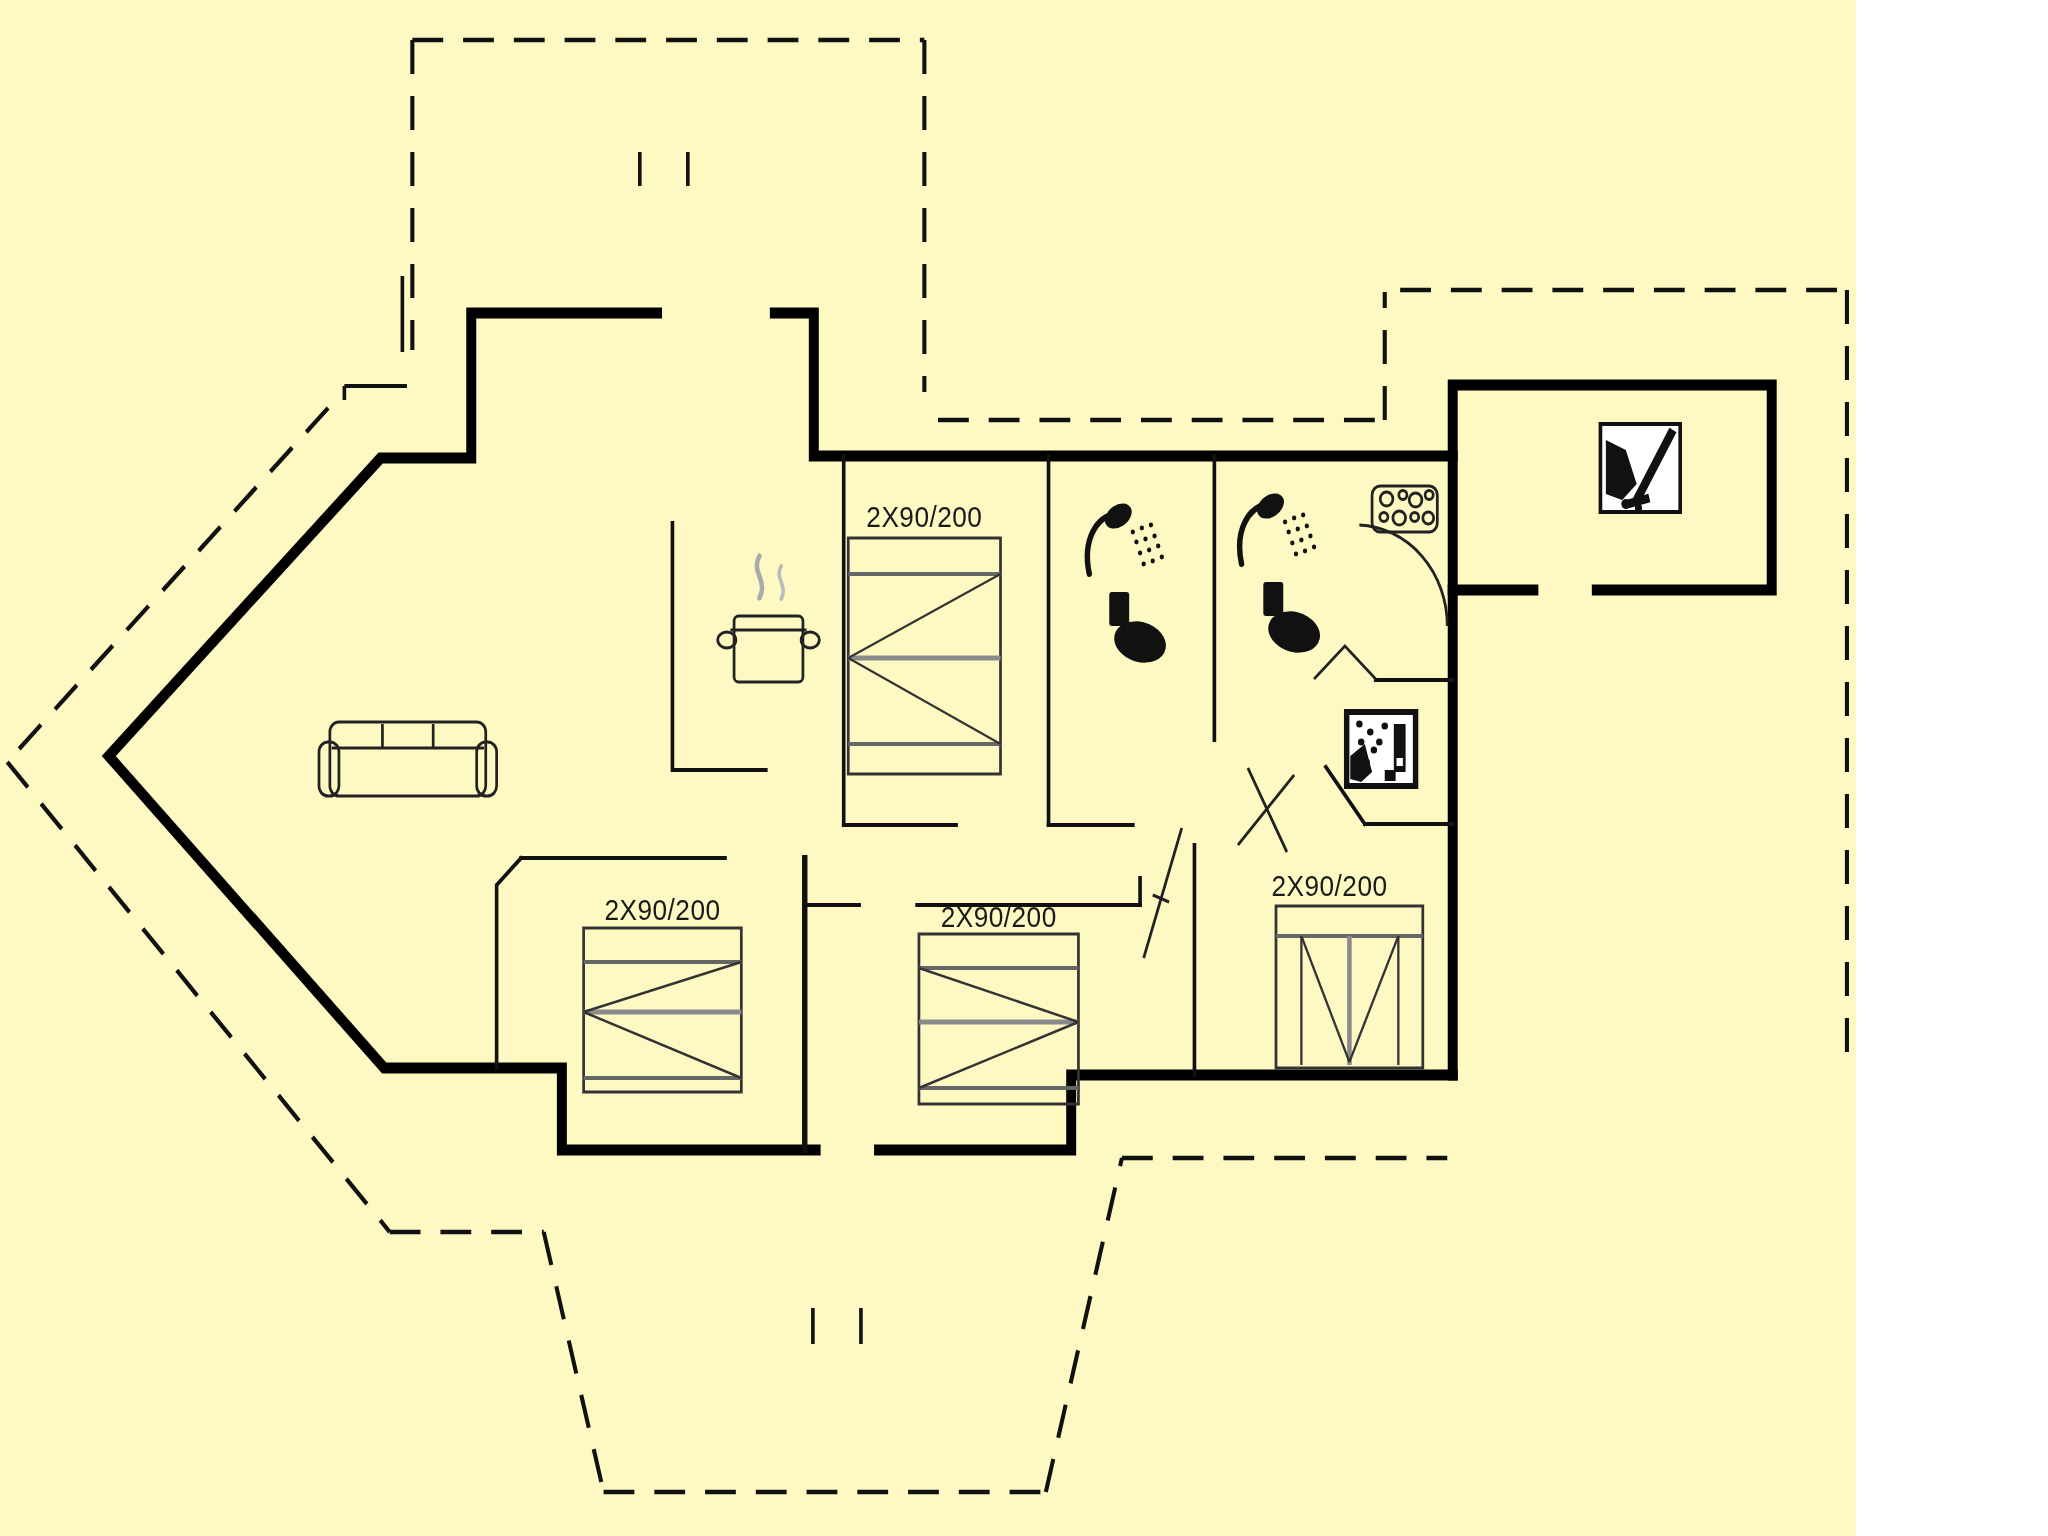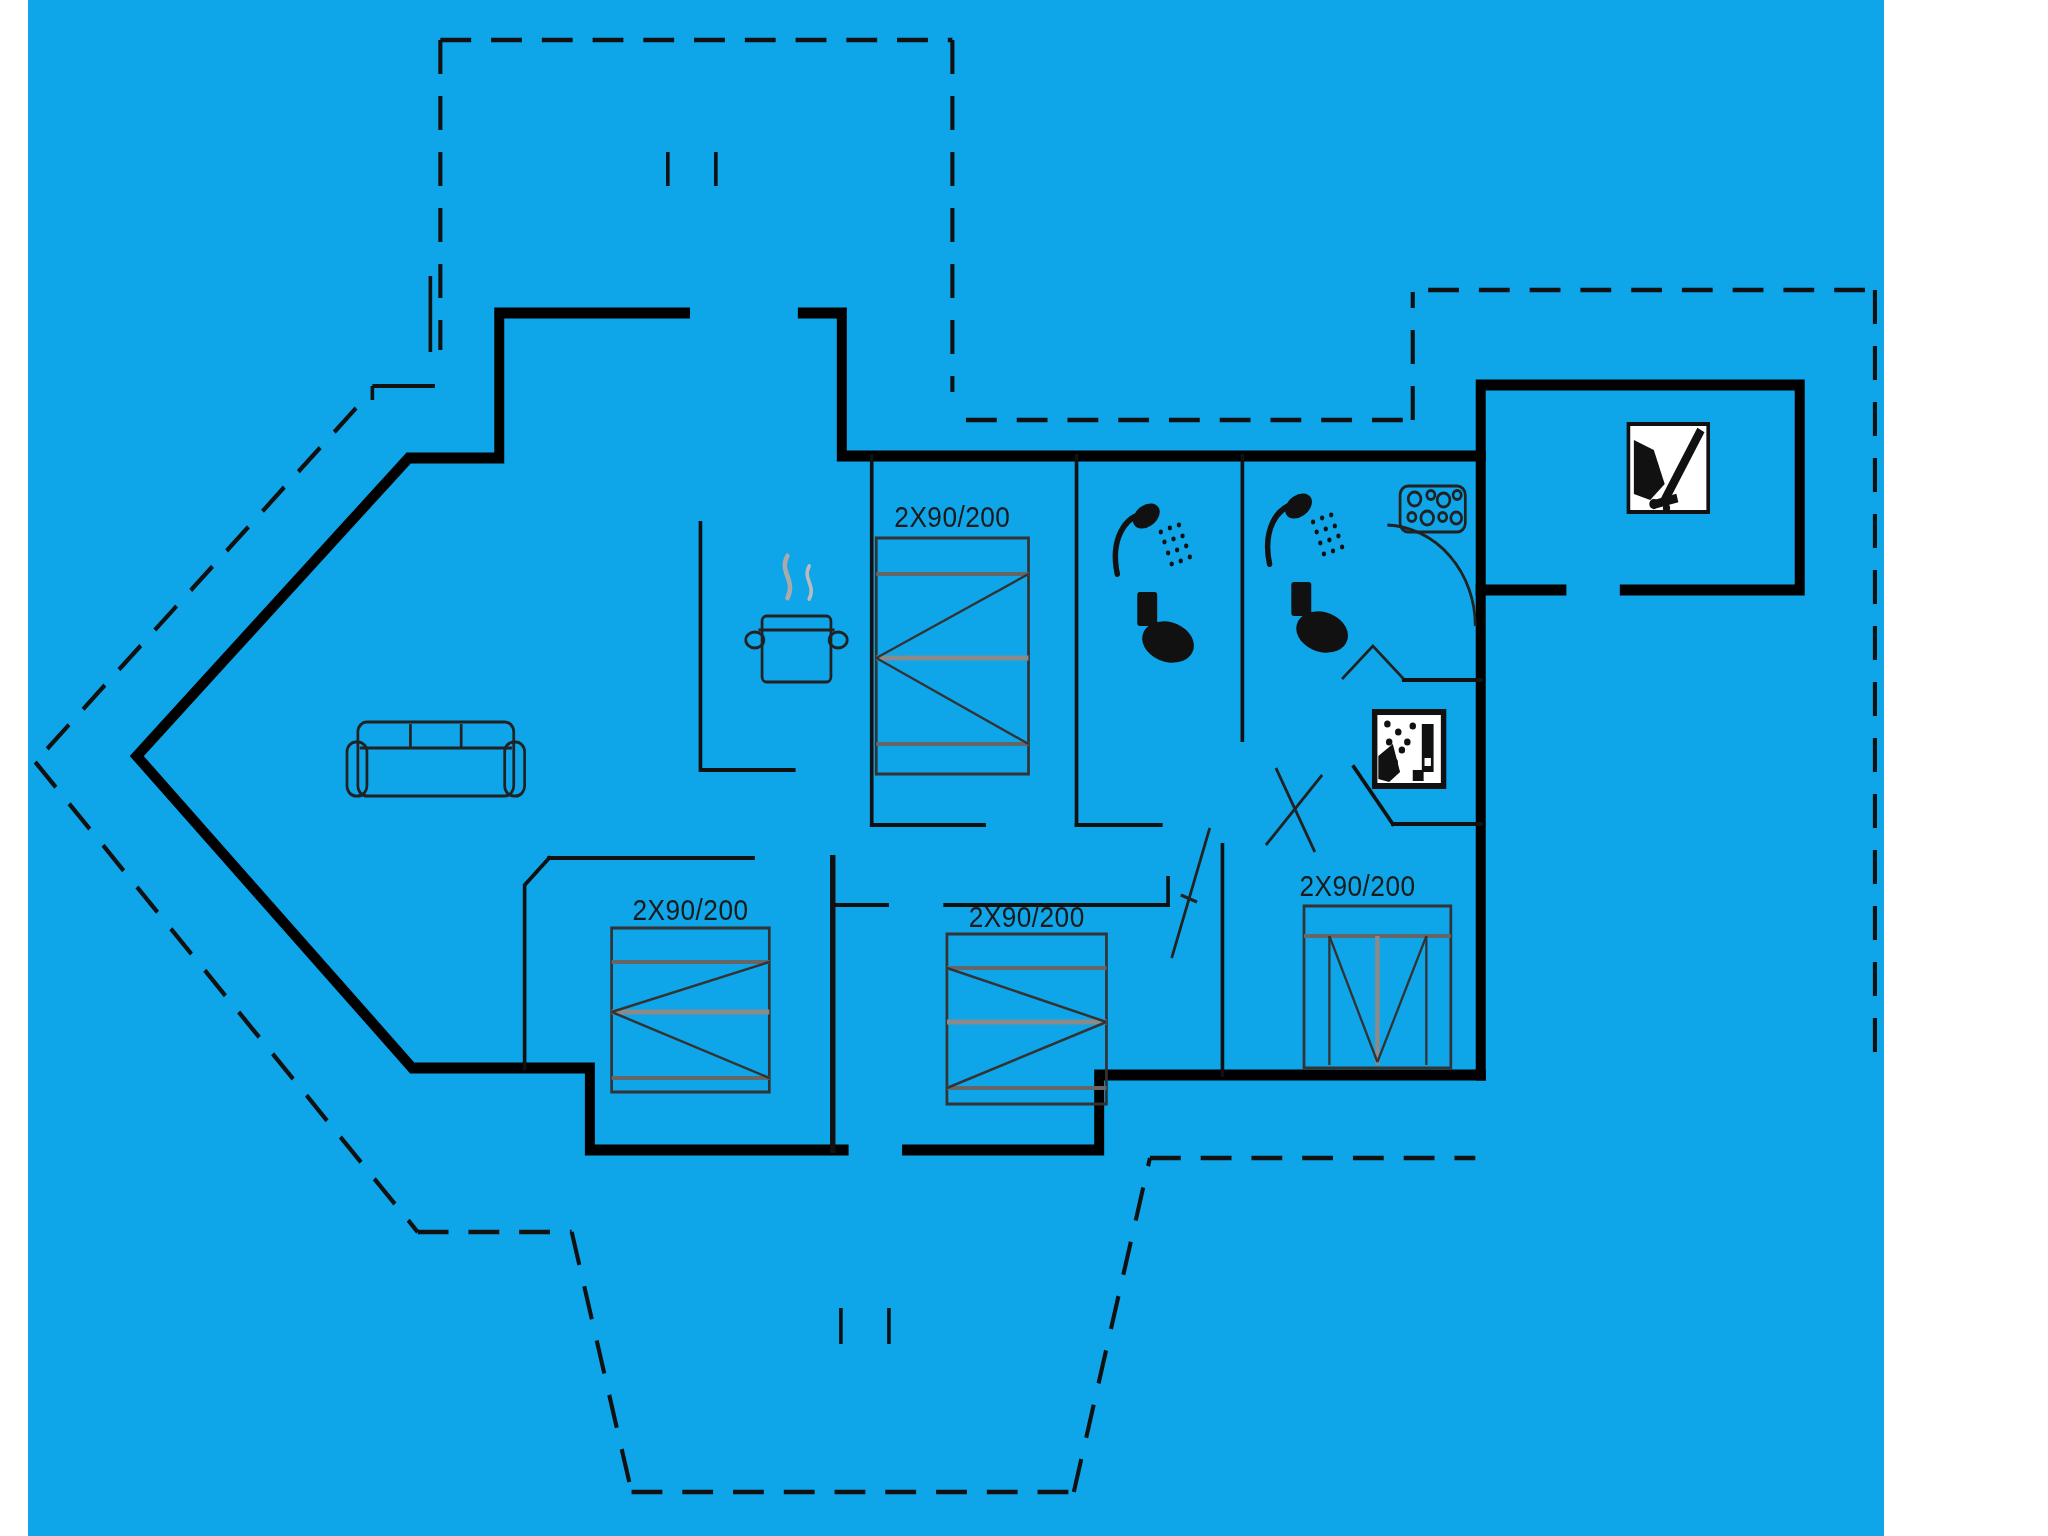--- a/index.html
+++ b/index.html
@@ -1,17 +1,17 @@
 <!DOCTYPE html>
 <html><head>
 <meta charset="utf-8">
 <style>
   html,body{margin:0;padding:0;background:#fff;}
-  .stage{position:relative;width:1856px;height:1536px;background:#0ea5e9;overflow:hidden;
-         font-family:"Liberation Sans", sans-serif;margin-left:28px;}
+  .stage{position:relative;width:1856px;height:1536px;background:#fef9c3;overflow:hidden;
+         font-family:"Liberation Sans", sans-serif;}
   svg{display:block;width:100%;height:100%;}
   .wall-ext{stroke:#000;stroke-width:11;fill:none;stroke-linecap:square;}
   .wall-int{stroke:#111;stroke-width:4;fill:none;stroke-linecap:square;}
   .wall-med{stroke:#111;stroke-width:6;fill:none;stroke-linecap:square;}
   .dash{stroke:#111;stroke-width:4.5;fill:none;stroke-dasharray:34 22;stroke-linecap:butt;}
   .tick{stroke:#111;stroke-width:4;fill:none;}
   .thin{stroke:#222;stroke-width:3;fill:none;}
   .bedframe{stroke:#333;stroke-width:3;fill:none;}
   .bedline{stroke:#666;stroke-width:4;fill:none;}
   .bedmid{stroke:#8a8a8a;stroke-width:5;fill:none;}

